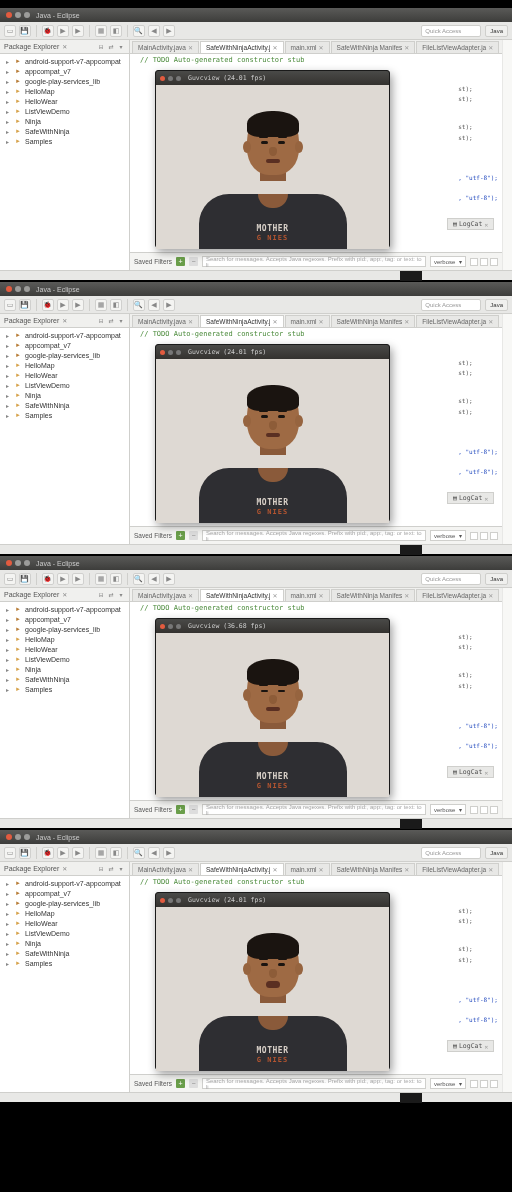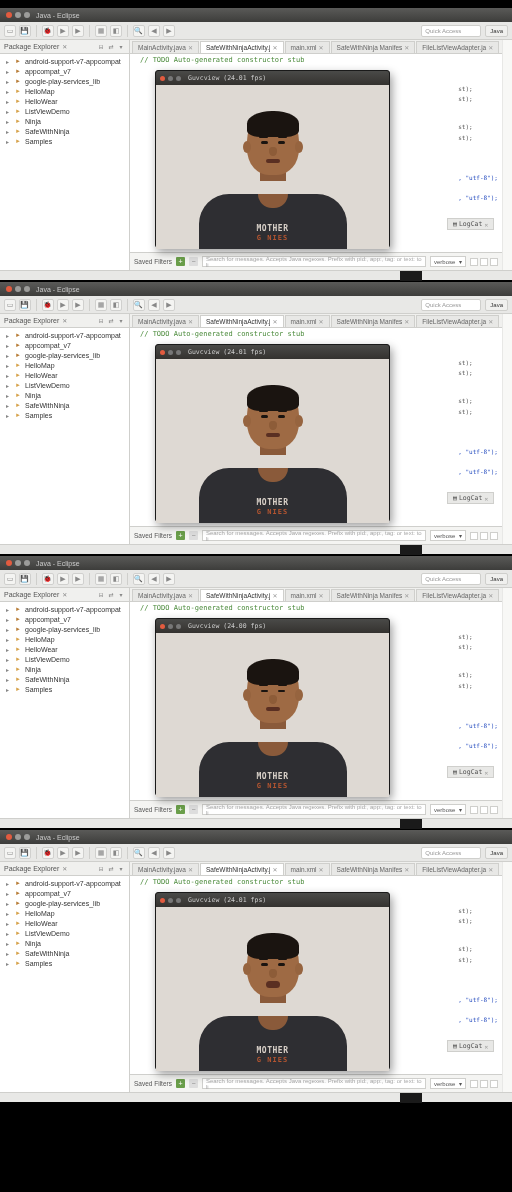--- a/index.html
+++ b/index.html
@@ -599,21 +599,21 @@
             </div>
           </div>
         <div class="editor-body">
           <div class="code-comment">// TODO Auto-generated constructor stub</div>
 
           <div class="webcam-window">
             <div class="webcam-tb">
               <div class="dot wc-close"></div>
               <div class="dot wc-min"></div>
               <div class="dot wc-max"></div>
-              <span class="wc-title">Guvcview  (24.00 fps)</span>
+              <span class="wc-title">Guvcview  (36.68 fps)</span>
             </div>
             <div class="webcam-view">
               <div class="person">
                 <div class="shirt">
                   <div class="shirt-collar"></div>
                   <div class="shirt-text">MOTHER</div>
                   <div class="shirt-text2">G  NIES</div>
                 </div>
                 <div class="neck"></div>
                 <div class="head">

